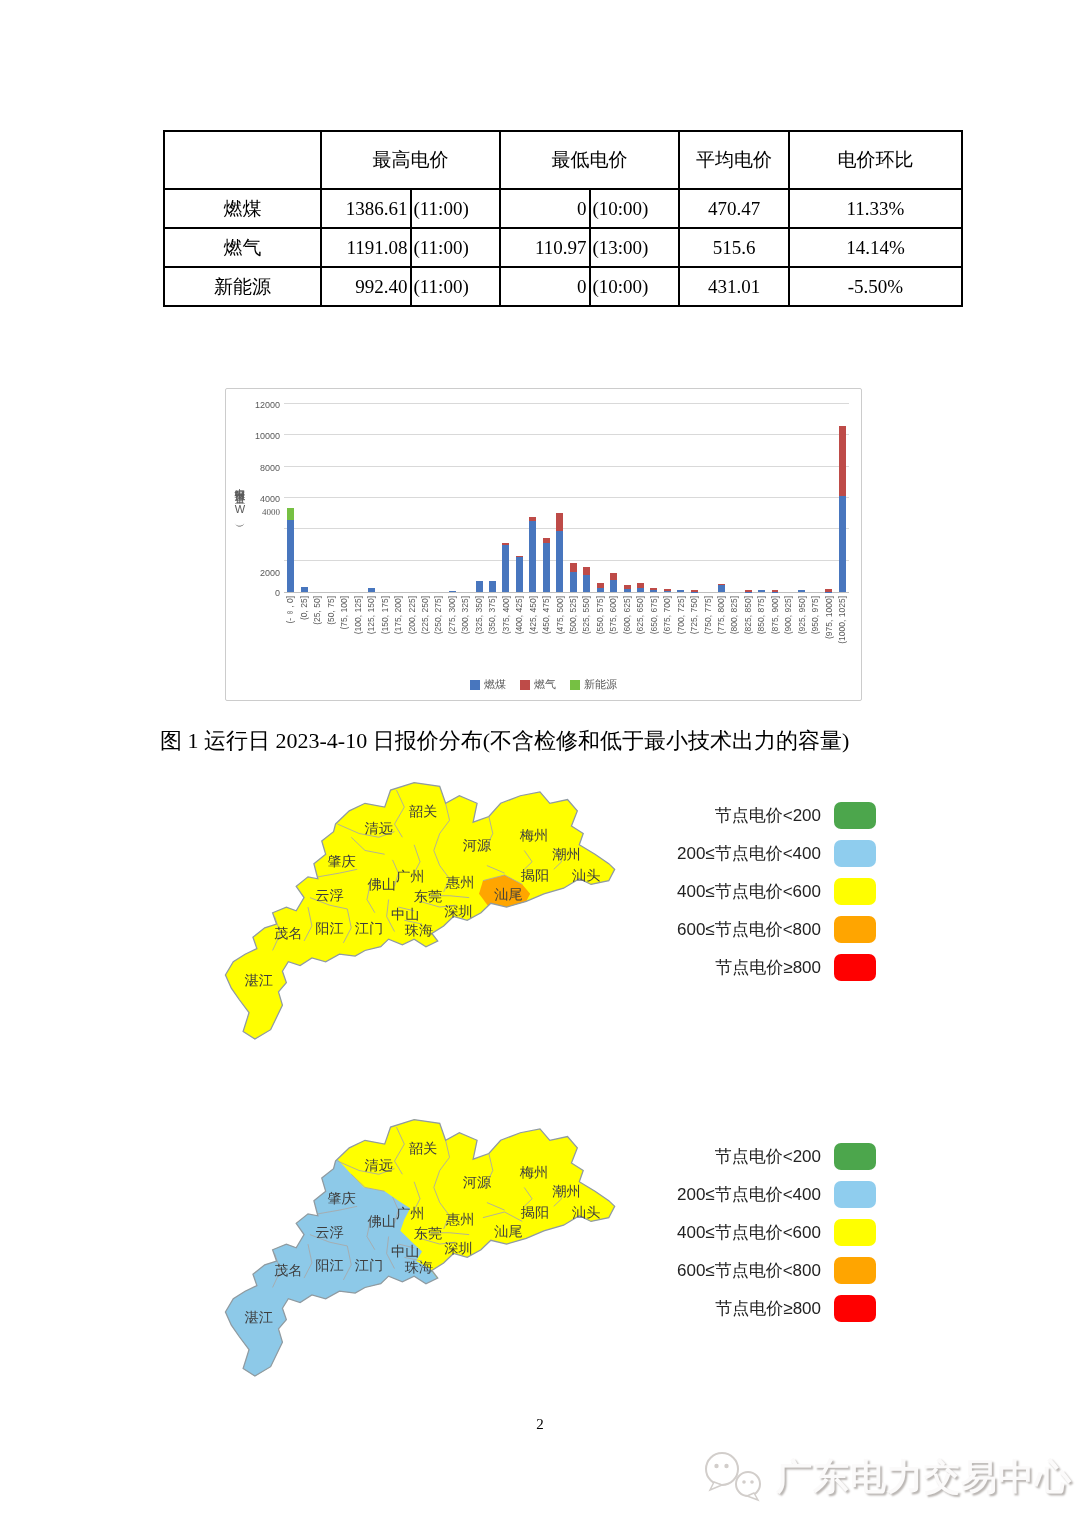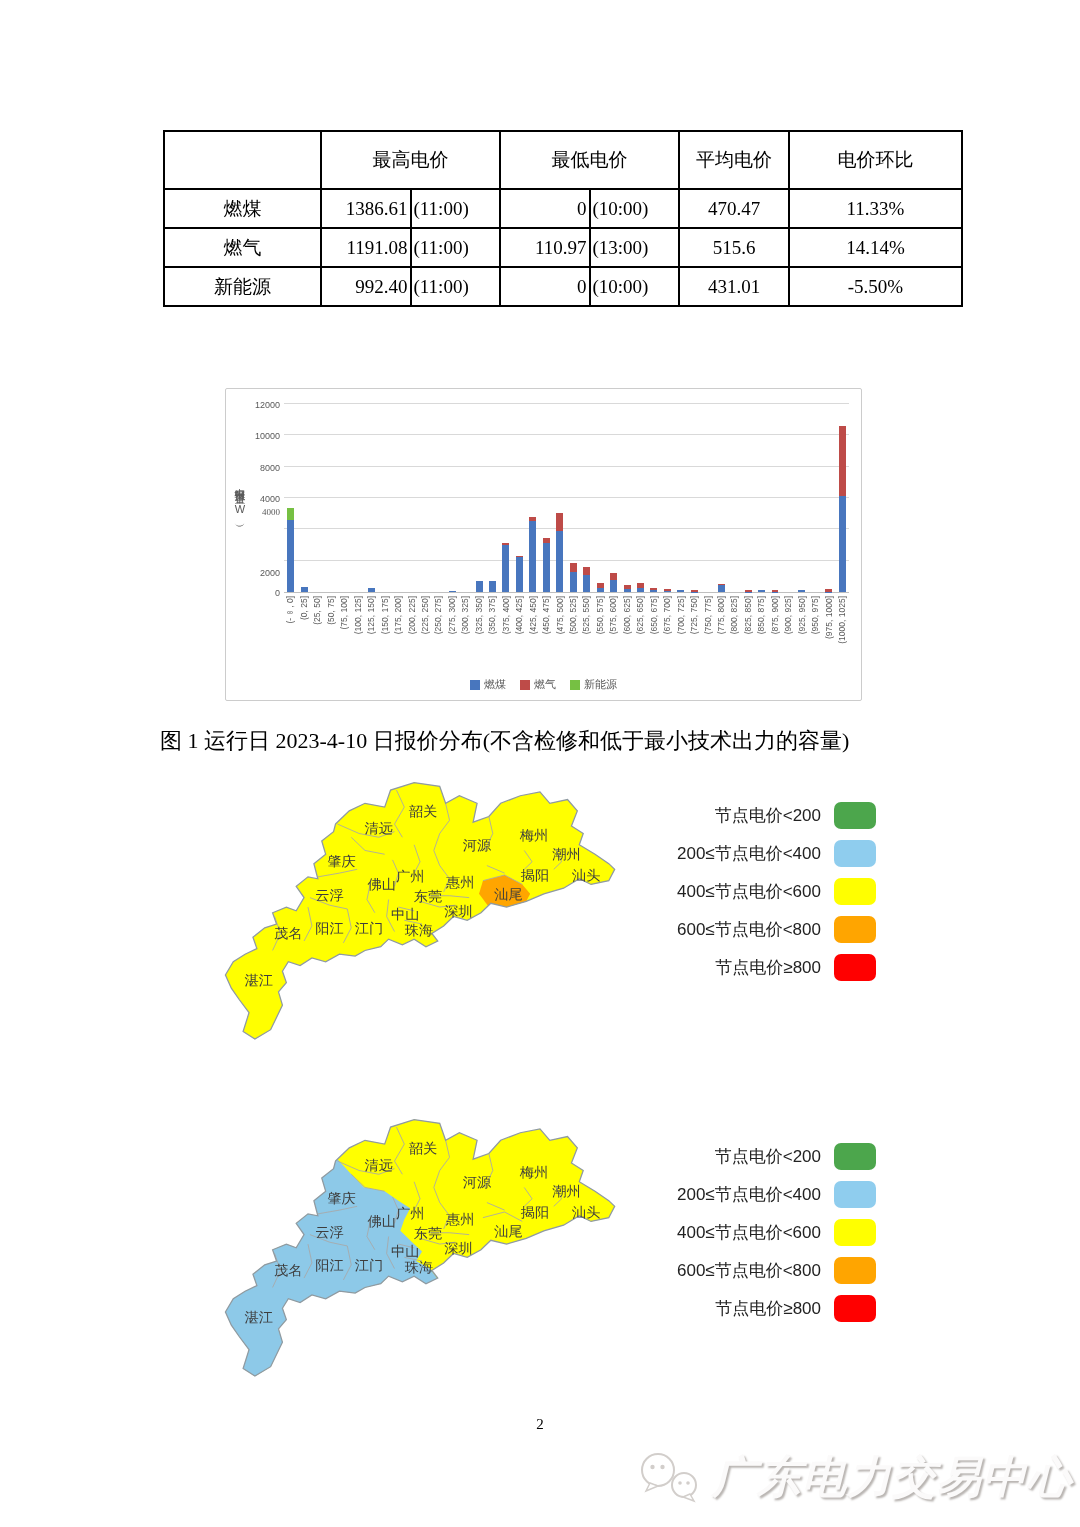--- a/index.html
+++ b/index.html
@@ -97,23 +97,23 @@
   .page-number {
     position:absolute; left:0; top:1416px; width:100%;
     text-align:center; font-size:15px;
   }
   .watermark {
     position:absolute; right:8px; top:1448px;
     display:flex; align-items:center; gap:6px;
   }
   .watermark .brand {
     font-family:"Liberation Sans","DejaVu Sans",sans-serif;
-    font-size:44px; font-weight:bold; color:#fbfafa;
+    font-size:36px; font-weight:bold; color:#fbfafa;
     text-shadow:2px 2px 2px #b9b5b2, -1px -1px 0 #ffffff;
-    letter-spacing:1px; white-space:nowrap;font-style:italic;
+    letter-spacing:1px; white-space:nowrap;
   }
 </style>
 </head>
 <body>
 
 <div class="page">
 
   <table class="price-table">
     <tbody>
         <tr class="hdr">

